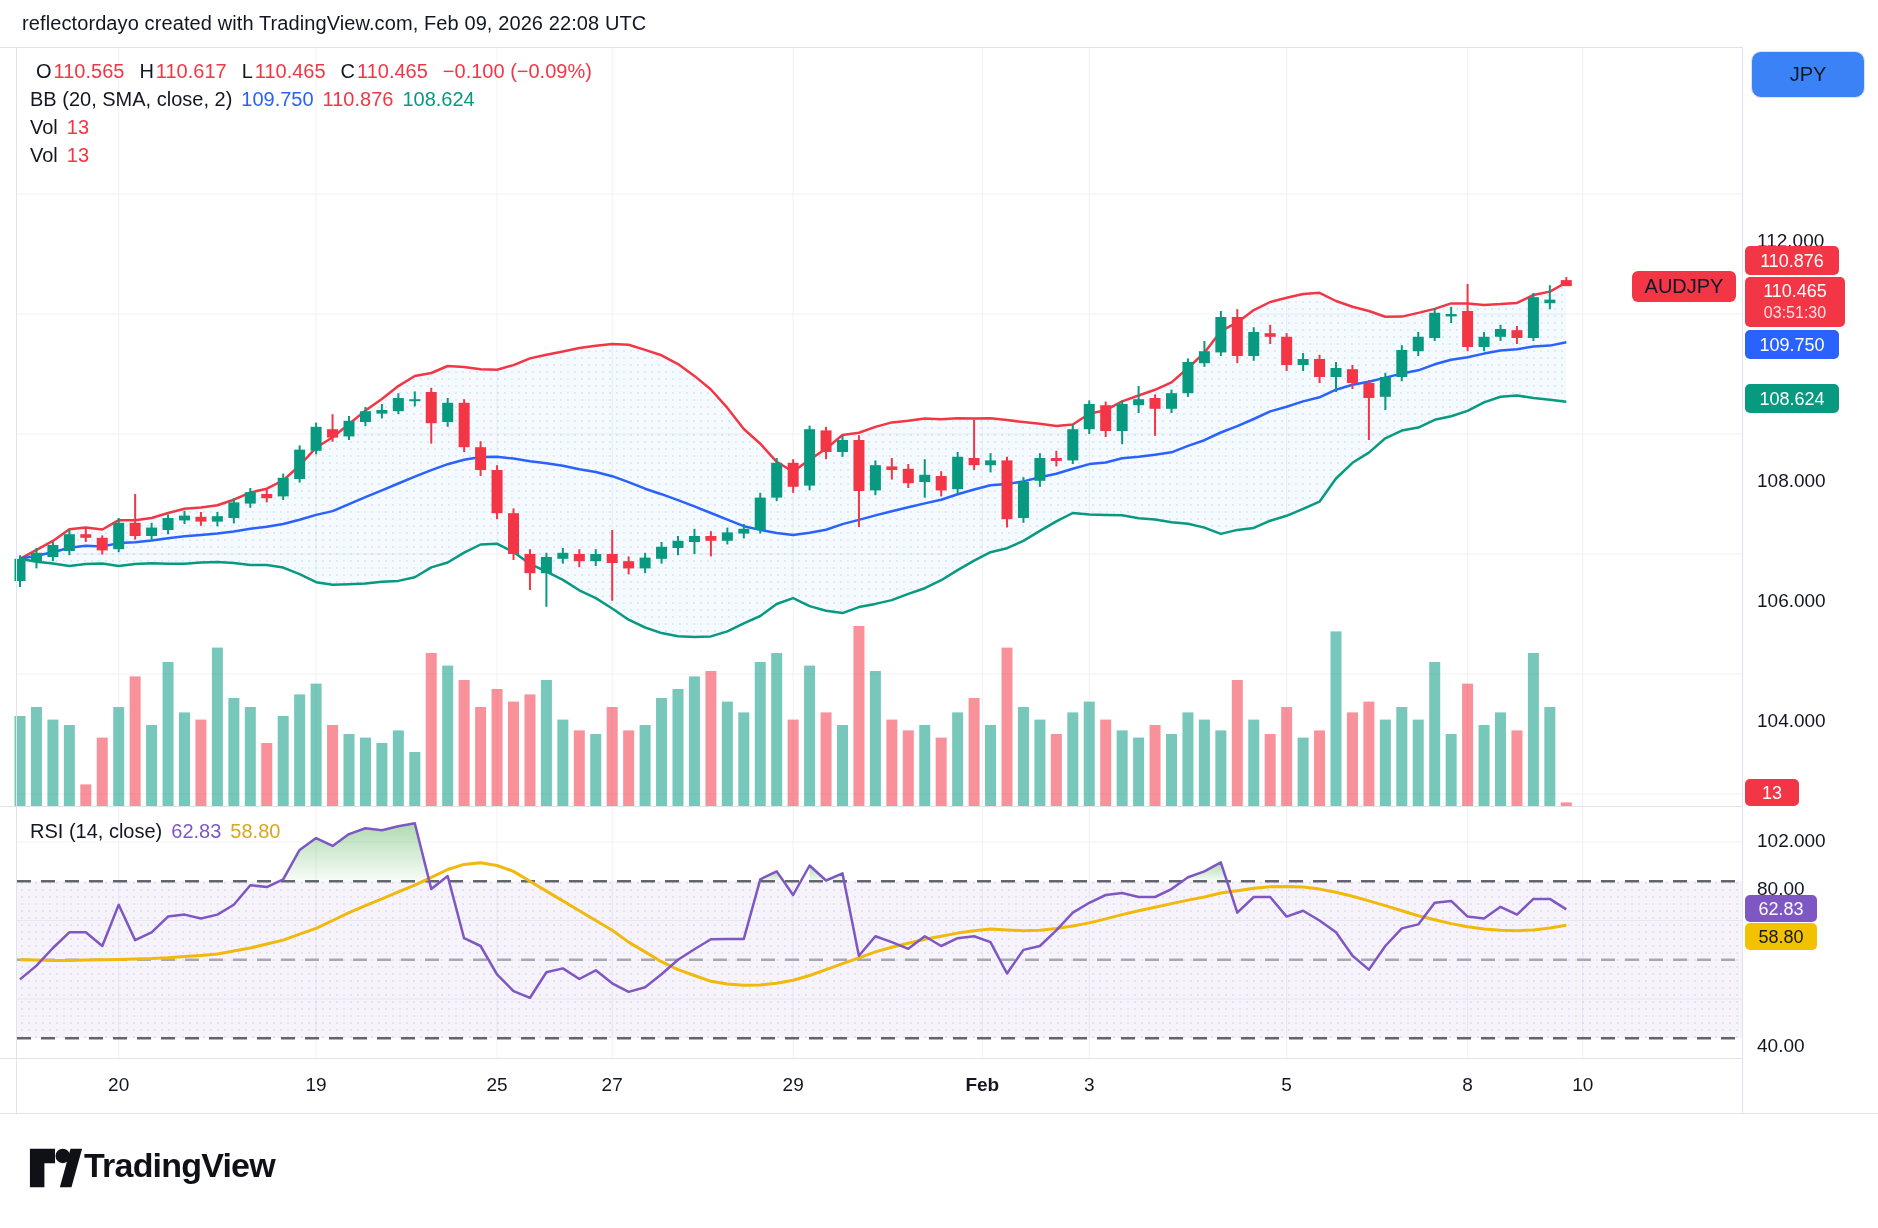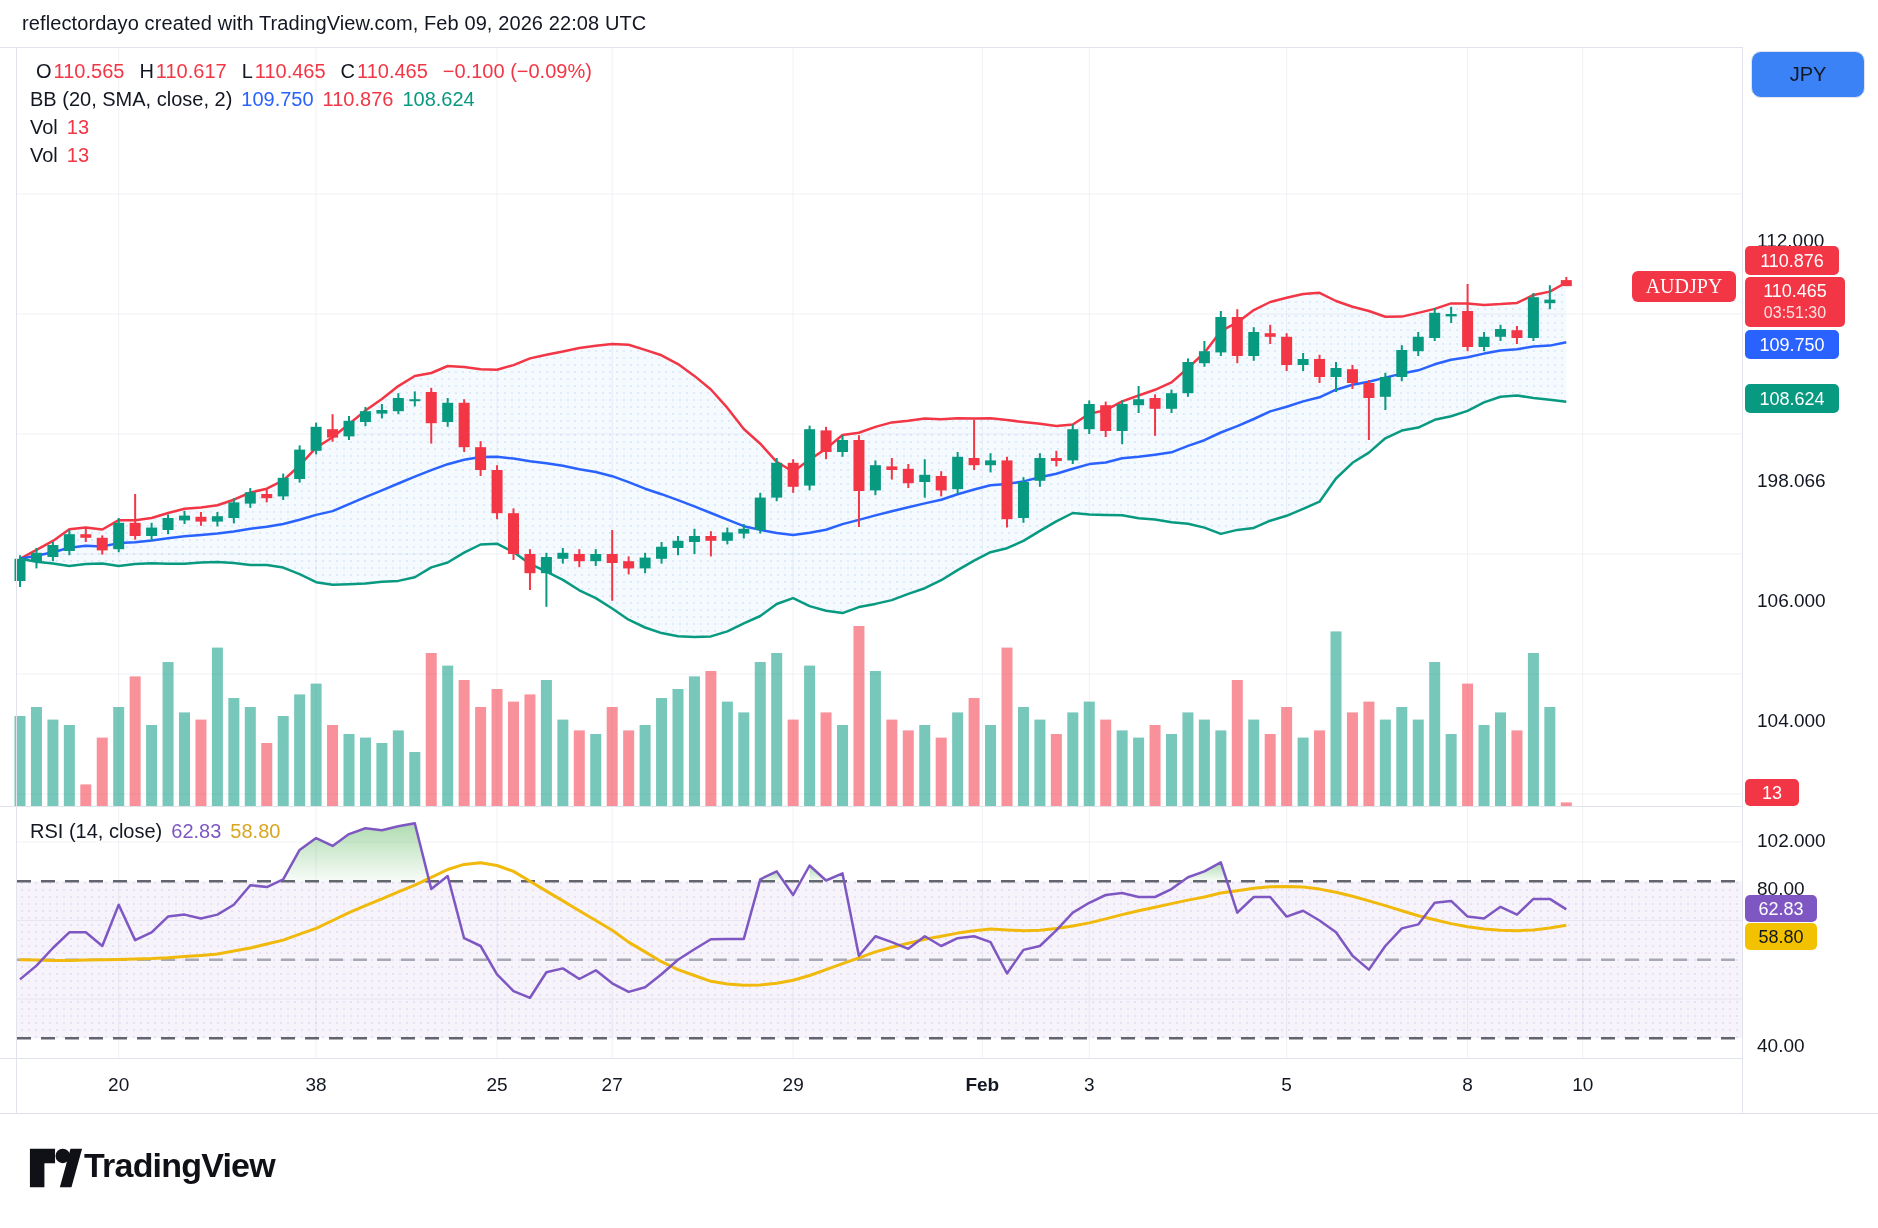--- a/index.html
+++ b/index.html
@@ -22,21 +22,21 @@
   .axis-label{position:absolute;left:14px;font-size:19px;height:22px;line-height:22px;}
   .badge{position:absolute;left:2px;border-radius:5px;color:#fff;font-size:18px;display:flex;flex-direction:column;
     align-items:center;justify-content:center;line-height:22px;}
   .b-red{background:#f23645;}
   .b-blue{background:#2962ff;}
   .b-green{background:#089981;}
   .b-purple{background:#7e57c2;}
   .b-yellow{background:#f2c200;color:#131722;}
   #countdown{font-size:16px;color:rgba(255,255,255,.85);}
   #audjpy-tag{position:absolute;left:1632px;top:271px;width:104px;height:31px;background:#f23645;border-radius:6px;
-    color:#ffffff;font-size:20px;display:flex;align-items:center;justify-content:center;font-family:Liberation Serif, serif;}
+    color:#0f172a;font-size:20px;display:flex;align-items:center;justify-content:center;}
   .time-label{position:absolute;top:1074px;font-size:19px;transform:translateX(-50%);}
   .time-label.month{font-weight:700;}
   #logo{position:absolute;left:28px;top:1146px;display:flex;align-items:flex-start;}
   #logo-text{font-size:34px;font-weight:800;letter-spacing:-.8px;color:#0f1117;}
 </style>
 </head>
 <body>
 
 <div id="stage">
 
@@ -429,42 +429,42 @@
     <span>RSI (14, close)</span>
     <span class="val-purple">62.83</span>
     <span class="val-yellow">58.80</span>
   </div>
 
   <div id="audjpy-tag">AUDJPY</div>
 
   <div id="axis-col">
     <div id="jpy-button">JPY</div>
     <div class="axis-label" style="top:183px;">112.000</div>
-    <div class="axis-label" style="top:423px;">198.066</div>
+    <div class="axis-label" style="top:423px;">108.000</div>
     <div class="axis-label" style="top:543px;">106.000</div>
     <div class="axis-label" style="top:663px;">104.000</div>
     <div class="axis-label" style="top:783px;">102.000</div>
     <div class="axis-label" style="top:831px;">80.00</div>
     <div class="axis-label" style="top:988px;">40.00</div>
 
     <div class="badge b-red" style="top:199px;width:94px;height:29px;">110.876</div>
     <div class="badge b-red" style="top:230px;width:100px;height:50px;">
       <span>110.465</span>
       <span id="countdown">03:51:30</span>
     </div>
     <div class="badge b-blue" style="top:283px;width:94px;height:29px;">109.750</div>
     <div class="badge b-green" style="top:337px;width:94px;height:29px;">108.624</div>
     <div class="badge b-red" style="top:732px;width:54px;height:27px;">13</div>
     <div class="badge b-purple" style="top:848px;width:72px;height:27px;">62.83</div>
     <div class="badge b-yellow" style="top:876px;width:72px;height:27px;">58.80</div>
   </div>
 
   <div>
     <div class="time-label" style="left: 118.7px;">20</div>
-    <div class="time-label" style="left: 316.1px;">38</div>
+    <div class="time-label" style="left: 316.1px;">19</div>
     <div class="time-label" style="left: 497.05px;">25</div>
     <div class="time-label" style="left: 612.2px;">27</div>
     <div class="time-label" style="left: 793.15px;">29</div>
     <div class="time-label month" style="left: 982.325px;">Feb</div>
     <div class="time-label" style="left: 1089.25px;">3</div>
     <div class="time-label" style="left: 1286.65px;">5</div>
     <div class="time-label" style="left: 1467.6px;">8</div>
     <div class="time-label" style="left: 1582.75px;">10</div>
   </div>
 

